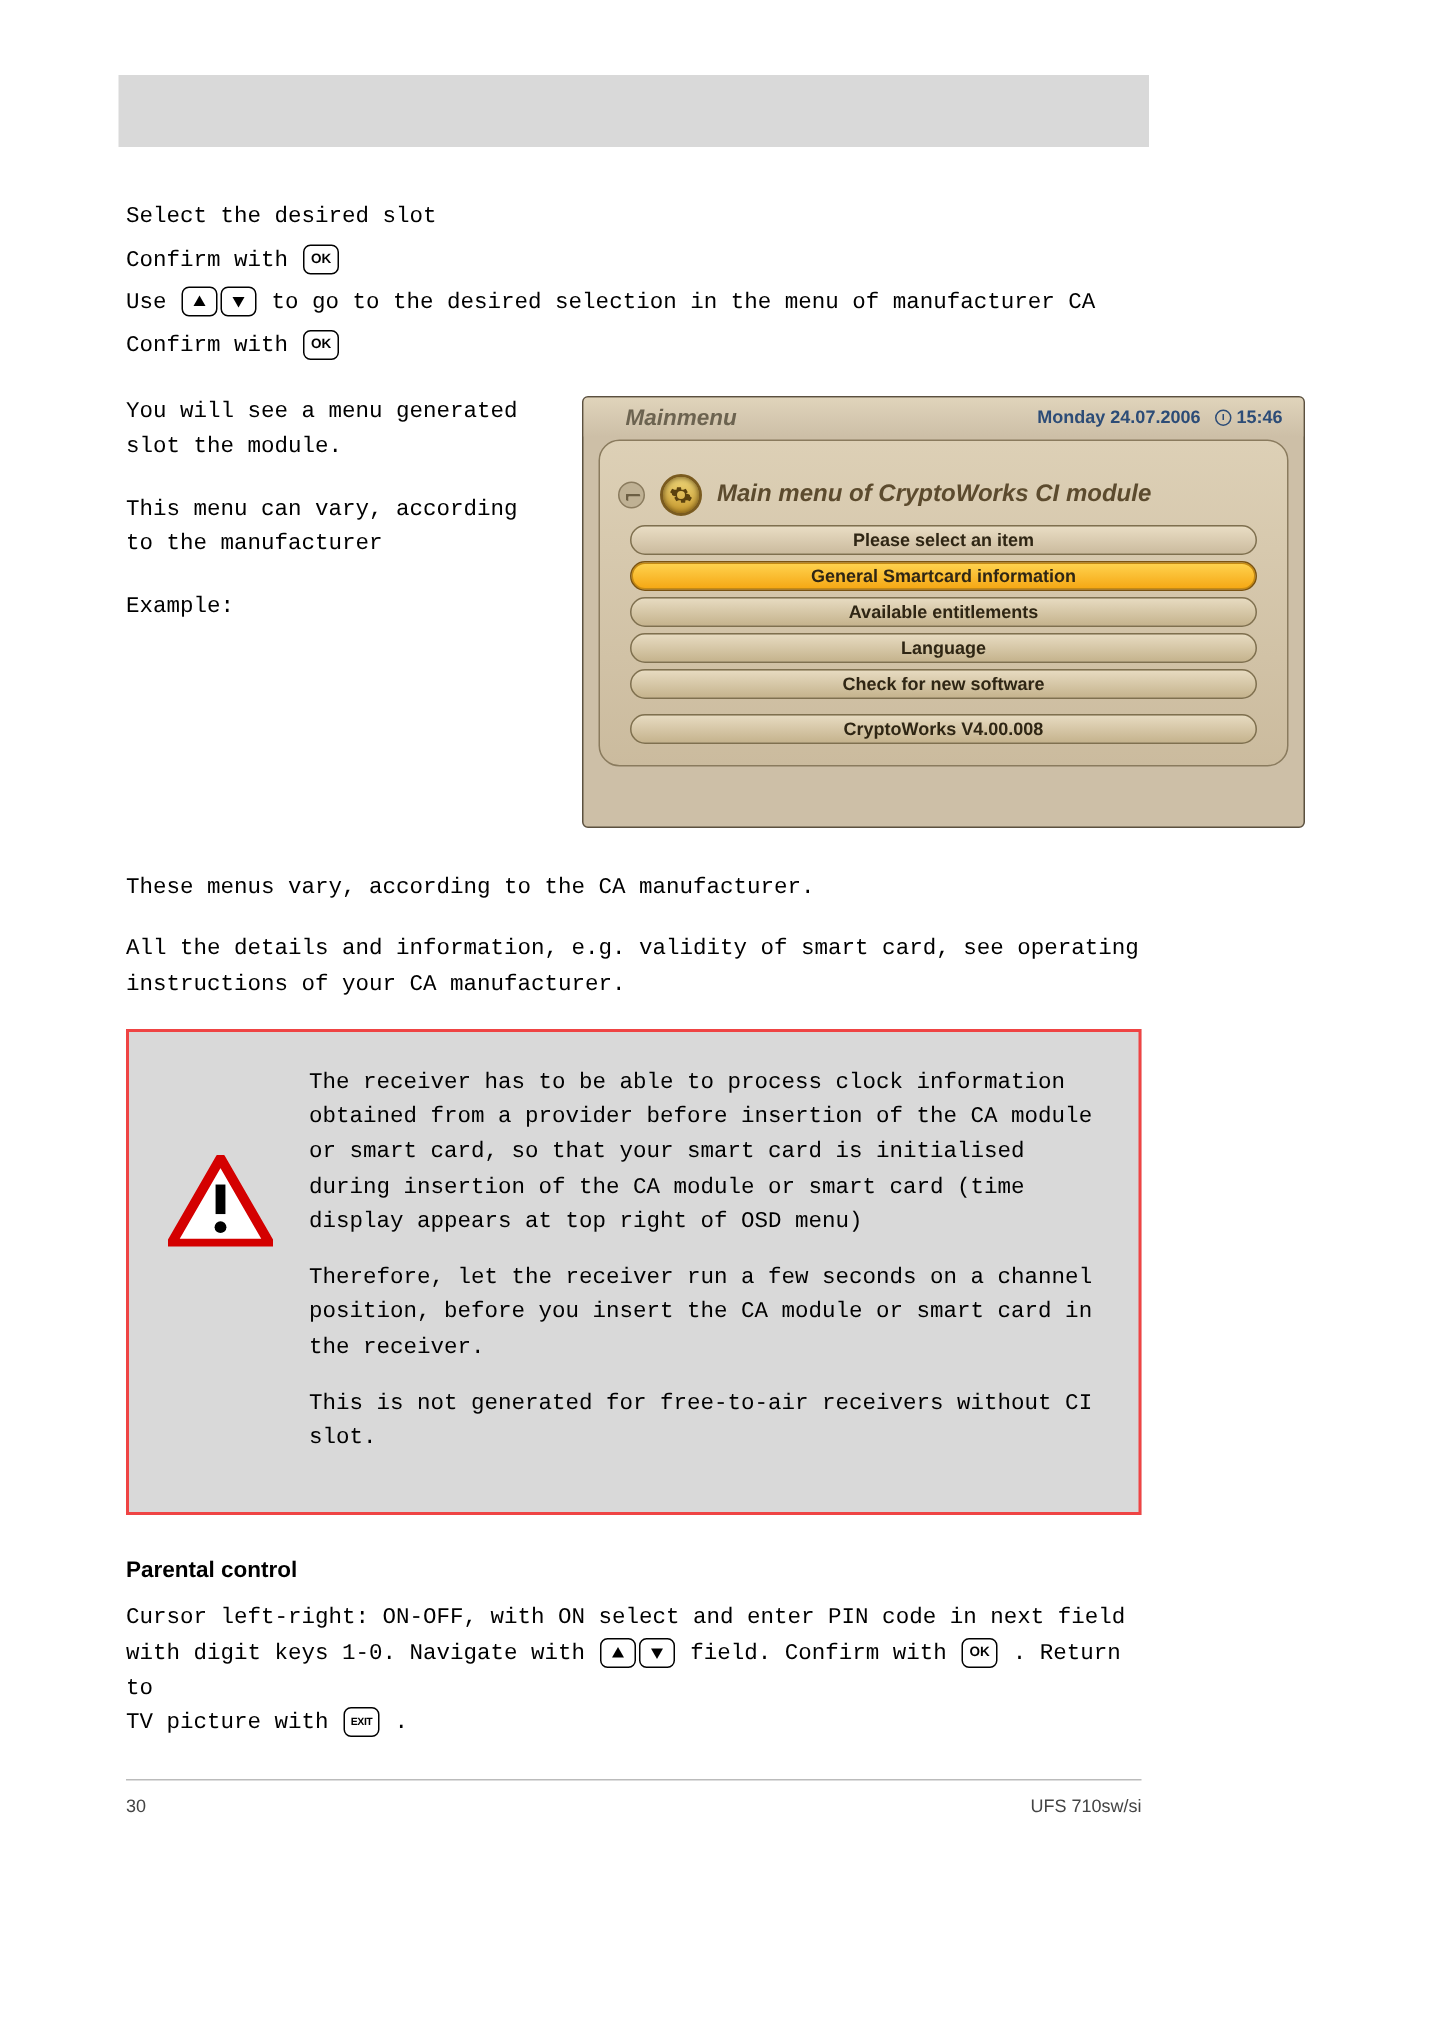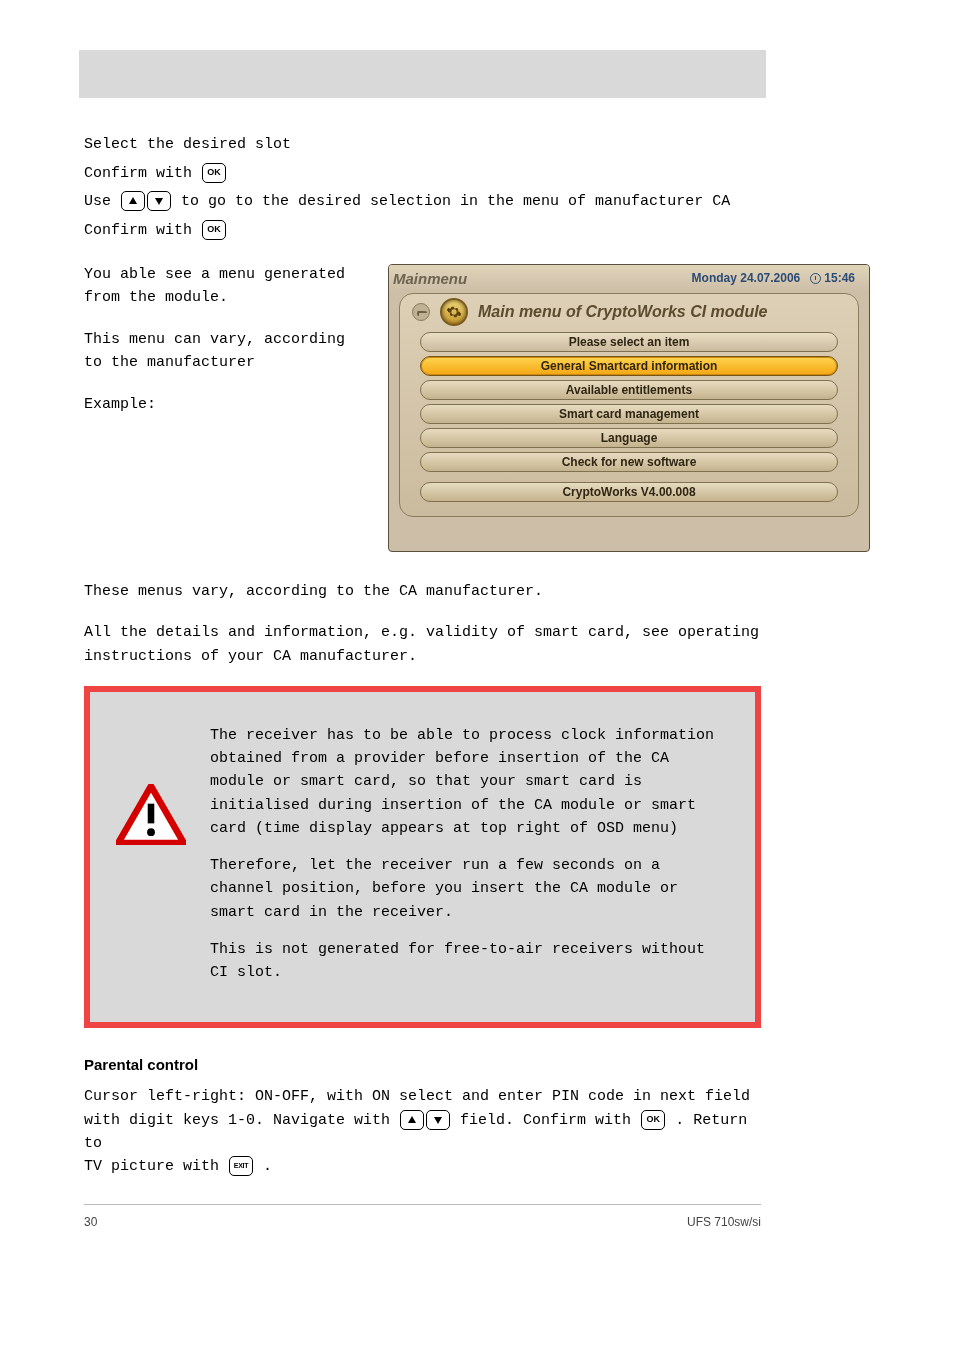--- a/index.html
+++ b/index.html
@@ -6,39 +6,39 @@
   html, body { width: 954px; background: #fff; font-family: Arial, Helvetica, sans-serif; }
   .page { width: 845px; padding: 50px 84px 30px 84px; position: relative; }
   .title-band { background: #d9d9d9; height: 48px; margin: 0 -5px 36px -5px; }
   .code-line { font-family: "Courier New", monospace; font-size: 15px; line-height: 1.5; margin-bottom: 6px; vertical-align: middle; }
   .code-line .mono { font-family: "Courier New", monospace; }
   .two-col { display: flex; gap: 24px; align-items: flex-start; margin-top: 22px; margin-bottom: 28px; }
   .two-col .left { flex: 0 0 280px; font-family: "Courier New", monospace; font-size: 15px; line-height: 1.5; }
   .two-col .left p { margin-bottom: 20px; }
   .two-col .right { flex: 1; }
   .ui-frame { width: 482px; height: 288px; background: #cdbfa7; border: 1px solid #5b503f; border-radius: 4px; overflow: hidden; position: relative; }
-  .ui-topbar { display: flex; align-items: center; height: 26px; padding: 0 14px 0 4px; background: linear-gradient(#e0d4bb, #cdbfa7); }
+  .ui-topbar { display: flex; align-items: center; height: 26px; padding: 0 14px 0 28px; background: linear-gradient(#e0d4bb, #cdbfa7); }
   .ui-tab { color: #6c6350; font-style: italic; font-weight: bold; font-size: 15px; }
   .ui-date { margin-left: auto; color: #2c4c77; font-weight: bold; font-size: 12px; margin-right: 10px; }
   .ui-clock { display: inline-flex; align-items: center; color: #2c4c77; font-weight: bold; font-size: 12px; }
   .clock-icon { width: 11px; height: 11px; border: 1.4px solid #2c4c77; border-radius: 50%; margin-right: 3px; position: relative; }
   .clock-icon::after { content:""; position:absolute; left:4px; top:2px; width:1px; height:4px; background:#2c4c77; }
-  .ui-panel { margin: 2px 10px 8px 10px; background: linear-gradient(#ddd0b6,#cbbb9e); border: 1px solid #8a7b5e; border-radius: 14px; padding: 6px 10px 10px 10px; position: relative; }
+  .ui-panel { margin: 2px 10px 8px 10px; background: linear-gradient(#ddd0b6,#cbbb9e); border: 1px solid #8a7b5e; border-radius: 14px; padding: 24px 10px 10px 10px; position: relative; }
   .gear-row { display:flex; align-items:center; gap:10px; margin: -2px 0 6px 2px; }
   .back-badge { width:18px; height:18px; border-radius:50%; background:#bfb194; border:1px solid #8a7b5e; position:relative; }
   .back-badge::after { content:""; position:absolute; left:4px; top:7px; width:8px; height:3px; border-top:2px solid #6c5f44; border-left:2px solid #6c5f44; border-radius:2px; transform:rotate(0deg); }
   .gear-badge { width:28px; height:28px; border-radius:50%; background:linear-gradient(#efd77a,#c99a2e); border:2px solid #7a5b1f; box-shadow: inset 0 0 4px #5a410e; display:flex; align-items:center; justify-content:center; }
   .gear-badge svg { width:16px; height:16px; }
   .ui-heading { color:#5c4b2e; font-style: italic; font-weight: bold; font-size: 16px; }
   .pill { height: 20px; border-radius: 10px; border:1px solid #7f704f; background: linear-gradient(#e7dbc1,#c5b38d); display:flex; align-items:center; justify-content:center; color:#2f2614; font-weight:bold; font-size:12px; margin: 4px 10px; }
   .pill.prompt { background: linear-gradient(#e9ddc4,#cbbb9e); }
   .pill.hl { background: linear-gradient(#ffd451,#f5a612); border:1px solid #7a5312; box-shadow: 0 0 0 1px #c58a14 inset; }
   .pill.version { margin-top: 10px; }
   .body-copy { font-family: "Courier New", monospace; font-size: 15px; line-height: 1.55; margin: 10px 0 18px 0; }
-  .warn-box { border: 6px solid #ef4444; background:#d9d9d9; padding: 32px 26px 24px 26px; display:flex; gap:24px; align-items:flex-start; margin: 10px 0 28px 0; }
+  .warn-box { border: 2px solid #ef4444; background:#d9d9d9; padding: 22px 26px 24px 26px; display:flex; gap:24px; align-items:flex-start; margin: 10px 0 28px 0; }
   .warn-icon { width:70px; flex:0 0 70px; margin-top:60px; }
   .warn-text { font-family: "Courier New", monospace; font-size: 15px; line-height:1.55; }
   .warn-text p { margin-bottom: 14px; }
   .subhead { font-family: Arial, sans-serif; font-weight: bold; font-size: 15px; margin: 6px 0 12px 0; }
   .foot { border-top:1px solid #bbb; margin-top: 26px; padding-top: 10px; display:flex; justify-content:space-between; font-family:Arial,sans-serif; font-size:12px; color:#444; }
   .btn-key { display:inline-block; width:24px; height:20px; border:1.6px solid #000; border-radius:5px; vertical-align:middle; text-align:center; line-height:17px; font-family:Arial,sans-serif; font-size:9px; font-weight:bold; margin: 0 1px; position:relative; }
   .btn-key.arrow-up::after { content:""; position:absolute; left:7px; top:5px; width:0; height:0; border-left:4px solid transparent; border-right:4px solid transparent; border-bottom:7px solid #000; }
   .btn-key.arrow-down::after { content:""; position:absolute; left:7px; top:6px; width:0; height:0; border-left:4px solid transparent; border-right:4px solid transparent; border-top:7px solid #000; }
   .btn-key.ok::after { content:"OK"; font-size:9px; }
   .btn-key.exit::after { content:"EXIT"; font-size:7px; letter-spacing:-0.3px; }
@@ -64,21 +64,21 @@
     </span>
     <span class="mono">to go to the desired selection in the menu of manufacturer CA</span>
   </div>
   <div class="code-line">
     <span class="mono">Confirm with</span>
     <span class="inline-icons"><span class="btn-key ok"></span></span>
   </div>
 
   <div class="two-col">
     <div class="left">
-      <p>You able see a menu generated from the module.</p>
+      <p>You will see a menu generated slot the module.</p>
       <p>This menu can vary, according to the manufacturer</p>
       <p>Example:</p>
     </div>
     <div class="right">
       <div class="ui-frame">
         <div class="ui-topbar">
           <span class="ui-tab">Mainmenu</span>
           <span class="ui-date">Monday 24.07.2006</span>
           <span class="ui-clock">
             <span class="clock-icon"></span>
@@ -91,21 +91,20 @@
             <span class="gear-badge">
               <svg viewBox="0 0 24 24">
                   <path fill="#5a410e" d="M12 8a4 4 0 1 0 0 8 4 4 0 0 0 0-8zm9 4a7 7 0 0 1-.1 1.2l2 1.6-2 3.4-2.4-1a7 7 0 0 1-2 .1l-.4 2.5h-4l-.4-2.5a7 7 0 0 1-2-.1l-2.4 1-2-3.4 2-1.6A7 7 0 0 1 3 12a7 7 0 0 1 .1-1.2l-2-1.6 2-3.4 2.4 1a7 7 0 0 1 2-.1L8 4.2h4l.4 2.5a7 7 0 0 1 2 .1l2.4-1 2 3.4-2 1.6A7 7 0 0 1 21 12z"></path>
                 </svg>
             </span>
             <span class="ui-heading">Main menu of CryptoWorks CI module</span>
           </div>
           <div class="pill prompt">Please select an item</div>
           <div class="pill hl">General Smartcard information</div>
           <div class="pill">Available entitlements</div>
-          <div class="pill">Smart card management</div>
           <div class="pill">Language</div>
           <div class="pill">Check for new software</div>
           <div class="pill version">CryptoWorks V4.00.008</div>
         </div>
       </div>
     </div>
   </div>
 
   <div class="body-copy">
     <p>These menus vary, according to the CA manufacturer.</p>

